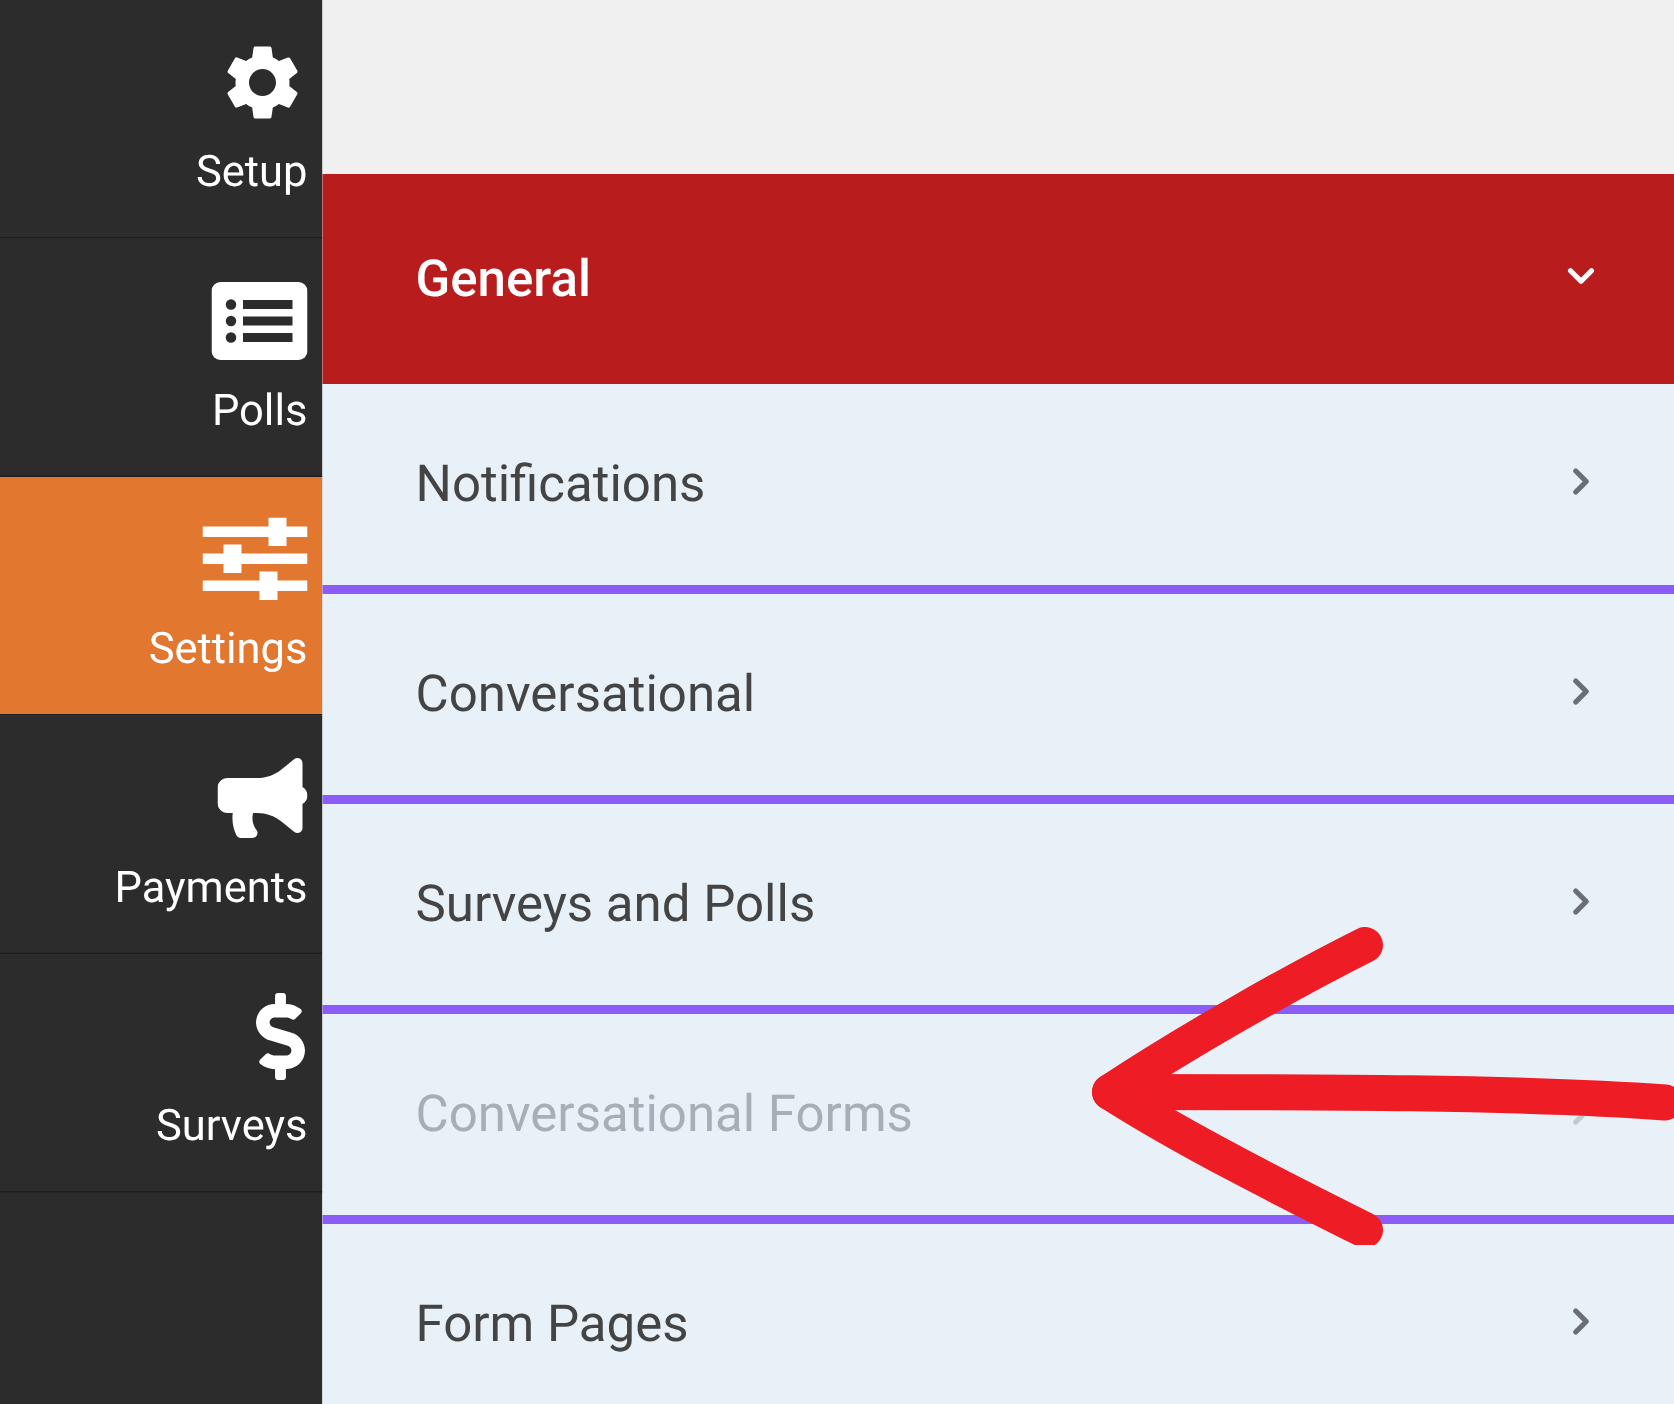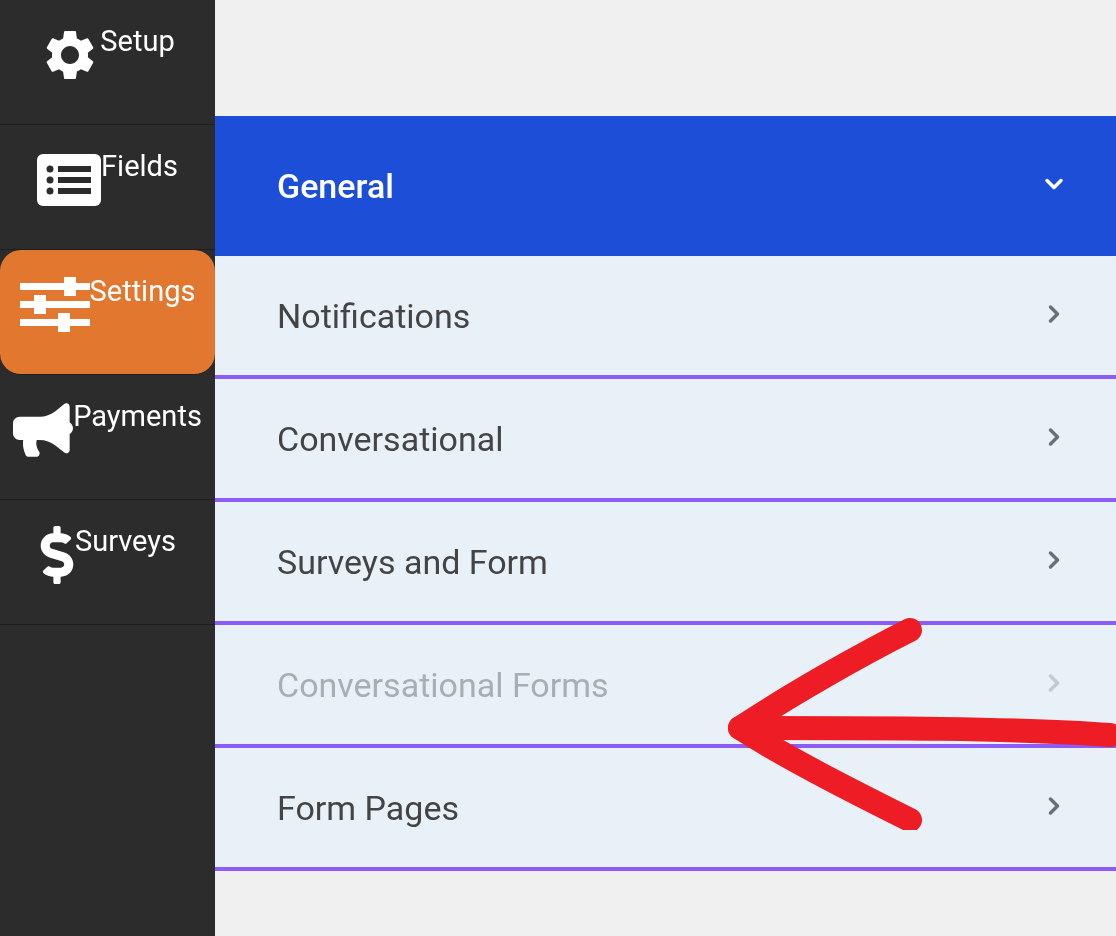--- a/index.html
+++ b/index.html
@@ -17,30 +17,30 @@
     }
     .sidebar {
       width: 215px;
       background: #2c2c2c;
       color: #fff;
       display: flex;
       flex-direction: column;
     }
     .sidebar-item {
       display: flex;
-      align-items: flex-start;
+      flex-direction: column;
+      align-items: flex-end;
       justify-content: center;
       padding: 24px 10px 26px 10px;
       border-bottom: 1px solid #1e1e1e;
       cursor: pointer;
       background: #2c2c2c;
     }
     .sidebar-item.active {
       background: #e27730;
-      border-radius: 21px;
     }
     .sidebar-item .icon-wrap {
       height: 62px;
       display: flex;
       align-items: center;
       justify-content: center;
       margin-bottom: 12px;
     }
     .sidebar-item .label {
       font-size: 29px;
@@ -57,26 +57,26 @@
       background: #f0f0f0;
     }
     .settings-list {
       background: #e8f0f8;
     }
     .list-row {
       display: flex;
       align-items: center;
       justify-content: space-between;
       padding: 0 48px 0 62px;
-      height: 123px;
-      border-bottom: 4px solid #8b5cf6;
+      height: 140px;
+      border-bottom: 6px solid #8b5cf6;
       cursor: pointer;
     }
     .list-row.active {
-      background: #1d4ed8;
+      background: #b91c1c;
       color: #fff;
       height: 140px;
       border-bottom: none;
     }
     .list-row .row-label {
       font-size: 34px;
       color: #444;
       font-weight: 400;
     }
     .list-row.active .row-label {
@@ -119,21 +119,21 @@
       <svg width="64" height="52" viewBox="0 0 64 52">
         <rect x="0" y="0" width="64" height="52" rx="6" fill="#fff"></rect>
         <circle cx="13" cy="15" r="3.5" fill="#2c2c2c"></circle>
         <rect x="21" y="12" width="33" height="6" fill="#2c2c2c"></rect>
         <circle cx="13" cy="26" r="3.5" fill="#2c2c2c"></circle>
         <rect x="21" y="23" width="33" height="6" fill="#2c2c2c"></rect>
         <circle cx="13" cy="37" r="3.5" fill="#2c2c2c"></circle>
         <rect x="21" y="34" width="33" height="6" fill="#2c2c2c"></rect>
       </svg>
     </div>
-    <div class="label">Fields</div>
+    <div class="label">Polls</div>
   </div>
 
   <div class="sidebar-item active">
     <div class="icon-wrap">
       <svg width="70" height="56" viewBox="0 0 70 56" fill="#fff">
         <rect x="0" y="6" width="70" height="7"></rect>
         <rect x="44" y="0" width="12" height="19"></rect>
         <rect x="0" y="24" width="70" height="7"></rect>
         <rect x="14" y="18" width="12" height="19"></rect>
         <rect x="0" y="42" width="70" height="7"></rect>
@@ -188,21 +188,21 @@
     <div class="list-row">
       <div class="row-label">Conversational</div>
       <div>
         <svg class="chevron" viewBox="0 0 24 24" fill="none" stroke="#6a6f75" stroke-width="3" stroke-linecap="round" stroke-linejoin="round">
             <polyline points="9 18 15 12 9 6"></polyline>
           </svg>
       </div>
     </div>
 
     <div class="list-row">
-      <div class="row-label">Surveys and Form</div>
+      <div class="row-label">Surveys and Polls</div>
       <div>
         <svg class="chevron" viewBox="0 0 24 24" fill="none" stroke="#6a6f75" stroke-width="3" stroke-linecap="round" stroke-linejoin="round">
             <polyline points="9 18 15 12 9 6"></polyline>
           </svg>
       </div>
     </div>
 
     <div class="list-row disabled">
       <div class="row-label">Conversational Forms</div>
       <div>

